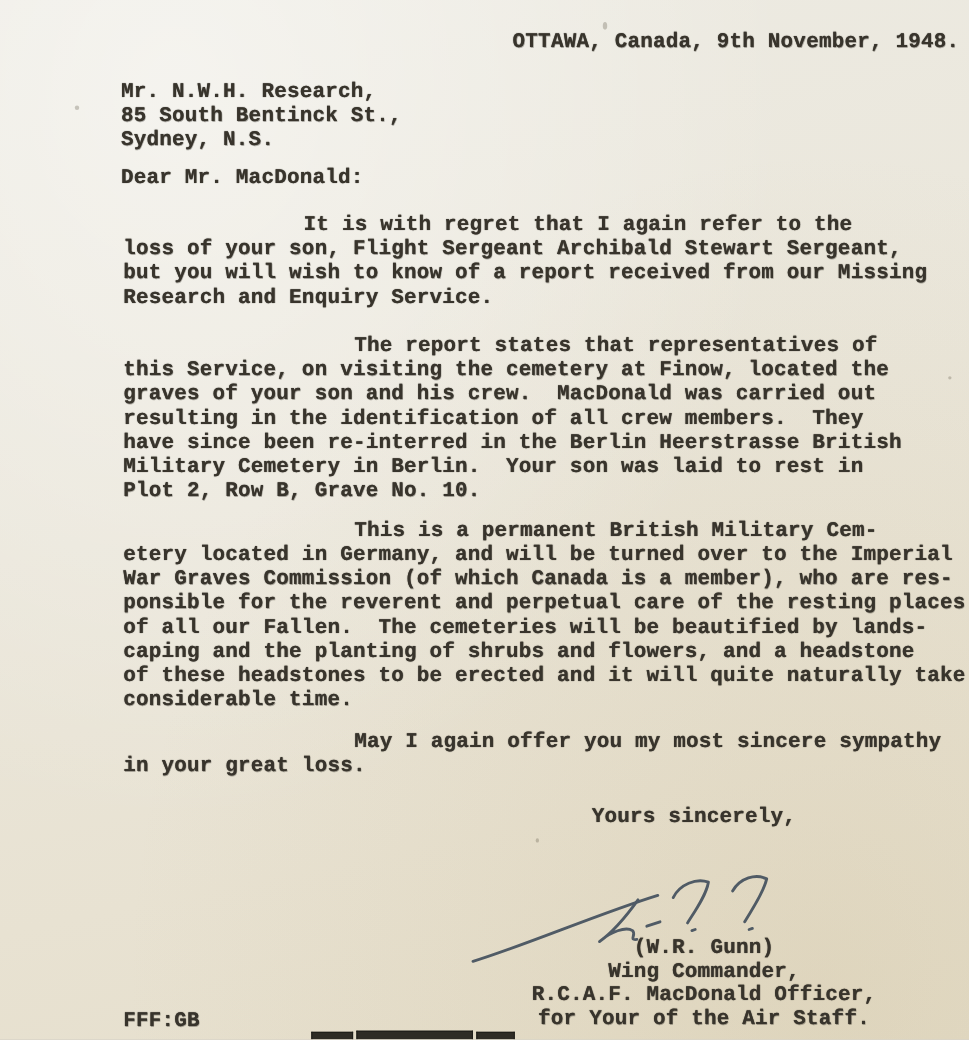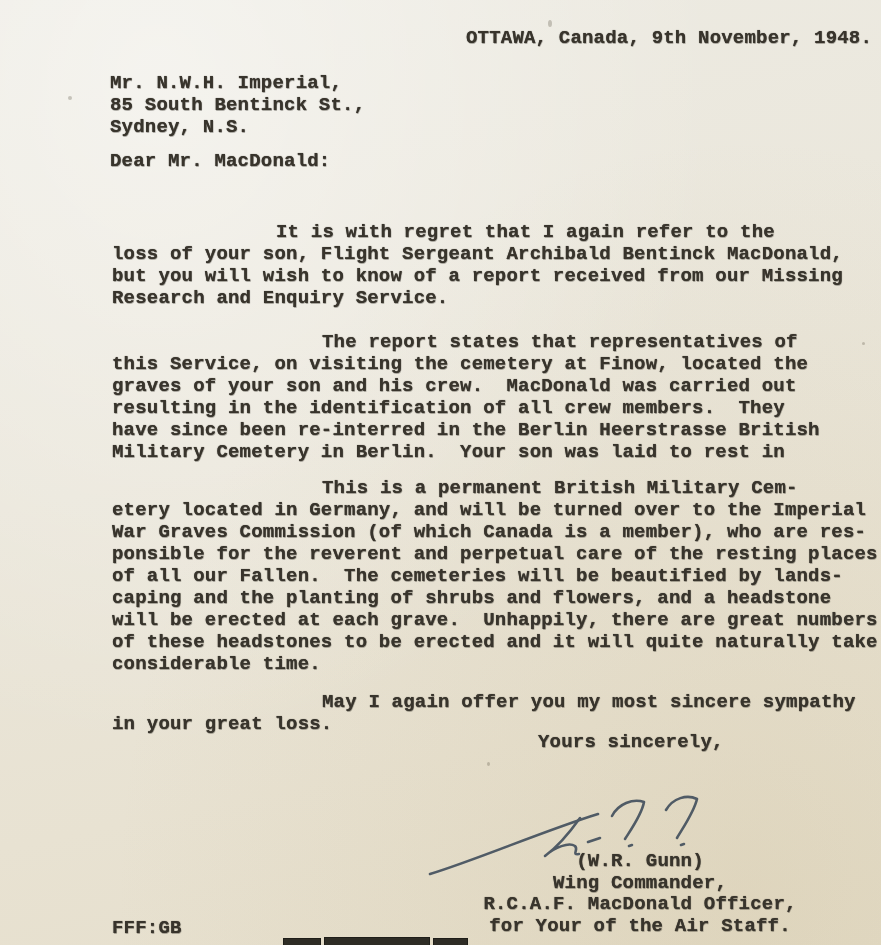--- a/index.html
+++ b/index.html
@@ -18,71 +18,71 @@
     letter-spacing: 0.2px;
     color: #38342c;
     text-shadow: 0 0 0.9px rgba(47,43,36,0.85), 0.5px 0.5px 0 rgba(47,43,36,0.30);
   }
   .line { white-space: pre; line-height: 22px; }
   .dateline { position: absolute; left: 466px; top: 27px; }
   .recipient { position: absolute; left: 110px; top: 72px; }
   .salutation { position: absolute; left: 110px; top: 150px; }
   .body { position: absolute; left: 112px; top: 193px; width: 745px; }
   .para { margin: 0; }
-  .para .line:first-child.indent-1 { text-indent: 164px; margin-top: 28px; }
+  .para .line:first-child.indent-1 { text-indent: 164px; }
   .para .line:first-child.indent-2 { text-indent: 210px; }
   .para + .para { margin-top: 22px; }
   .para.p3 { margin-top: 14px; }
   .para.p4 { margin-top: 16px; }
   .closing { position: absolute; left: 538px; top: 731px; }
   .sig-script { position: absolute; left: 428px; top: 792px; width: 310px; height: 88px; }
   .sig-block { position: absolute; left: 445px; top: 851px; width: 390px; text-align: center; }
   .sig-block .line { line-height: 21.5px; }
   .reference { position: absolute; left: 112px; top: 917px; }
   .speck { position: absolute; background: rgba(92,86,70,0.30); border-radius: 50%; filter: blur(0.6px); }
   .scan-box { position: absolute; bottom: 0; background: #2e2c25; border: 1px solid #1f1e19; border-bottom: none; }
 </style>
 </head>
 <body>
 
 <div class="sheet">
 
   <div class="dateline line">OTTAWA, Canada, 9th November, 1948.</div>
 
   <div class="recipient">
-    <div class="line">Mr. N.W.H. Imperial,</div>
+    <div class="line">Mr. N.W.H. Research,</div>
     <div class="line">85 South Bentinck St.,</div>
     <div class="line">Sydney, N.S.</div>
   </div>
 
   <div class="salutation line">Dear Mr. MacDonald:</div>
 
   <div class="body">
     <div class="para p1">
       <div class="line indent-1">It is with regret that I again refer to the</div>
-      <div class="line">loss of your son, Flight Sergeant Archibald Bentinck MacDonald,</div>
+      <div class="line">loss of your son, Flight Sergeant Archibald Stewart Sergeant,</div>
       <div class="line">but you will wish to know of a report received from our Missing</div>
       <div class="line">Research and Enquiry Service.</div>
     </div>
     <div class="para p2">
       <div class="line indent-2">The report states that representatives of</div>
       <div class="line">this Service, on visiting the cemetery at Finow, located the</div>
       <div class="line">graves of your son and his crew.  MacDonald was carried out</div>
       <div class="line">resulting in the identification of all crew members.  They</div>
       <div class="line">have since been re-interred in the Berlin Heerstrasse British</div>
       <div class="line">Military Cemetery in Berlin.  Your son was laid to rest in</div>
+      <div class="line">Plot 2, Row B, Grave No. 10.</div>
     </div>
     <div class="para p3">
       <div class="line indent-2">This is a permanent British Military Cem-</div>
       <div class="line">etery located in Germany, and will be turned over to the Imperial</div>
       <div class="line">War Graves Commission (of which Canada is a member), who are res-</div>
       <div class="line">ponsible for the reverent and perpetual care of the resting places</div>
       <div class="line">of all our Fallen.  The cemeteries will be beautified by lands-</div>
       <div class="line">caping and the planting of shrubs and flowers, and a headstone</div>
-      <div class="line">will be erected at each grave.  Unhappily, there are great numbers</div>
       <div class="line">of these headstones to be erected and it will quite naturally take</div>
       <div class="line">considerable time.</div>
     </div>
     <div class="para p4">
       <div class="line indent-2">May I again offer you my most sincere sympathy</div>
       <div class="line">in your great loss.</div>
     </div>
   </div>
 
   <div class="closing line">Yours sincerely,</div>

